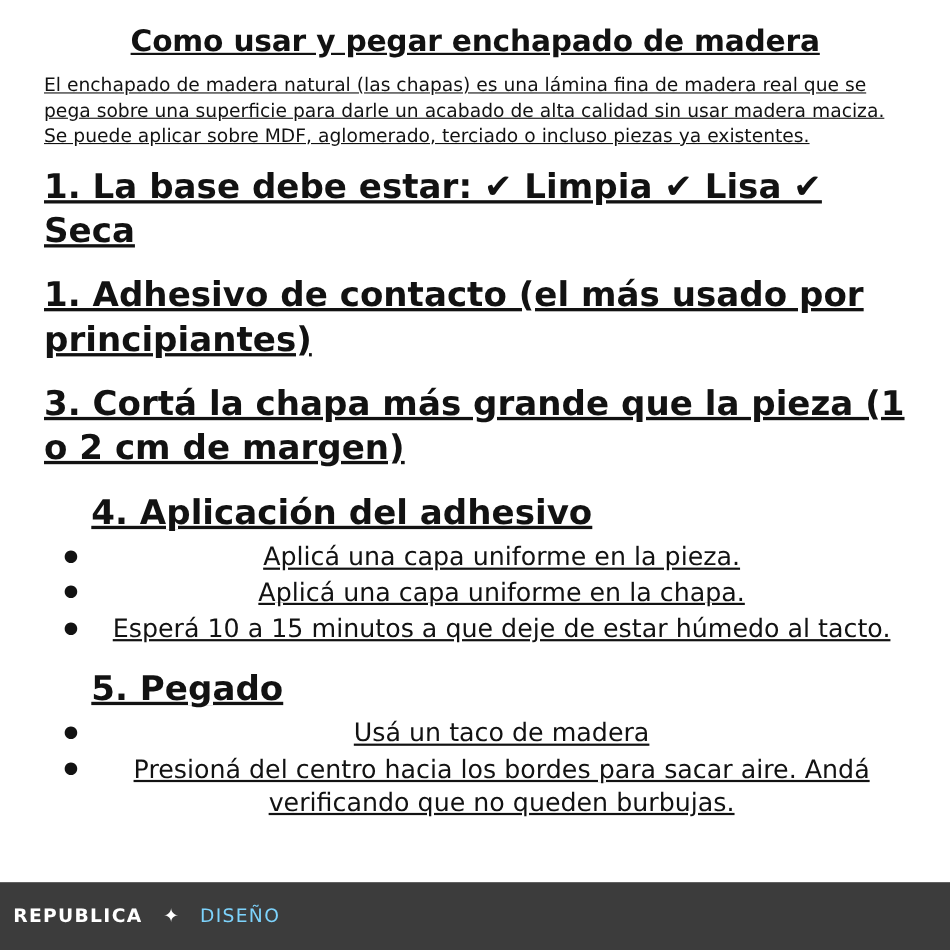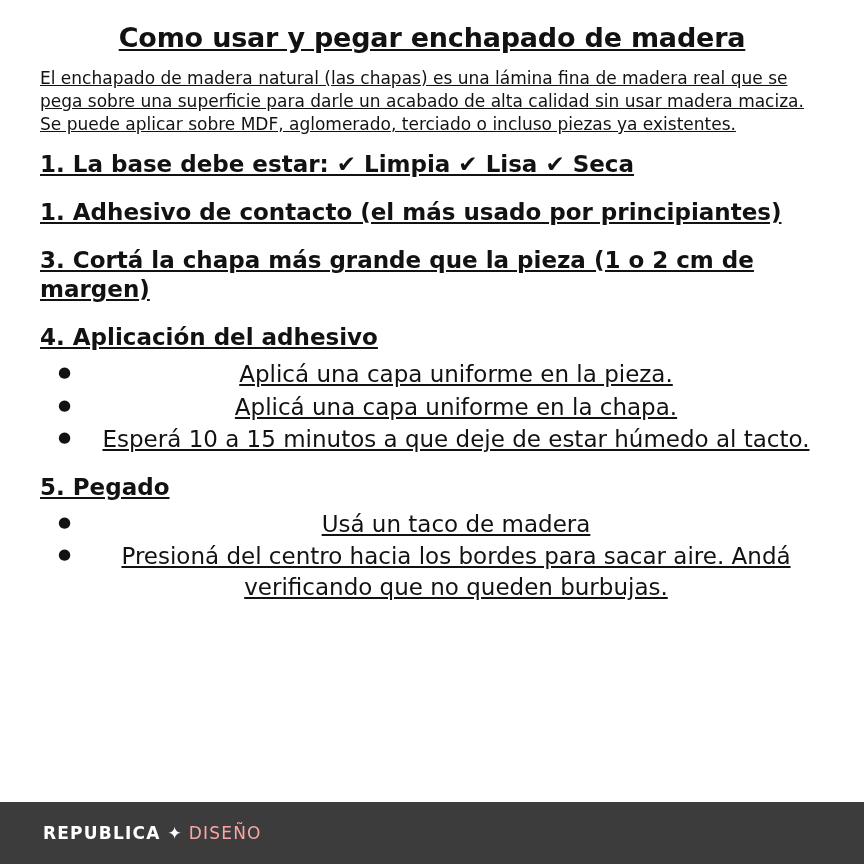--- a/index.html
+++ b/index.html
@@ -33,27 +33,28 @@
     margin: 0 0 14px 0;
     letter-spacing: -0.2px;
   }
   p.intro {
     font-size: 17px;
     line-height: 1.35;
     margin: 0 0 14px 0;
     text-align: left;
   }
   .step {
-    font-size: 23px;
+    font-size: 31px;
     font-weight: bold;
     margin: 0 0 18px 0;
     line-height: 1.3;
   }
   .step.tight {
     margin-bottom: 6px;
+    margin-left: 43px;
   }
   ul.bullets {
     list-style: none;
     margin: 0 0 18px 0;
     padding: 0 0 0 14px;
   }
   ul.bullets li {
     font-size: 23px;
     line-height: 1.33;
     margin: 0 0 2px 0;
@@ -75,36 +76,37 @@
     bottom: 0;
     width: 864px;
     height: 62px;
     background: #3c3c3c;
     display: flex;
     align-items: center;
   }
   .footer-inner {
     display: flex;
     align-items: center;
-    padding-left: 43px;
+    padding-left: 12px;
+    gap: 12px;
   }
   .brand {
     color: #ffffff;
     font-size: 17px;
     font-weight: bold;
     letter-spacing: 1.2px;
   }
   .brand-mark {
     color: #ffffff;
     font-size: 17px;
     margin: 0 7px;
     line-height: 1;
   }
   .brand-light {
-    color: #fca5a5;
+    color: #7dd3fc;
     font-size: 17px;
     letter-spacing: 1.2px;
     font-weight: normal;
   }
 </style>
 </head>
 <body>
 
 <div class="page">
   <div class="content">

